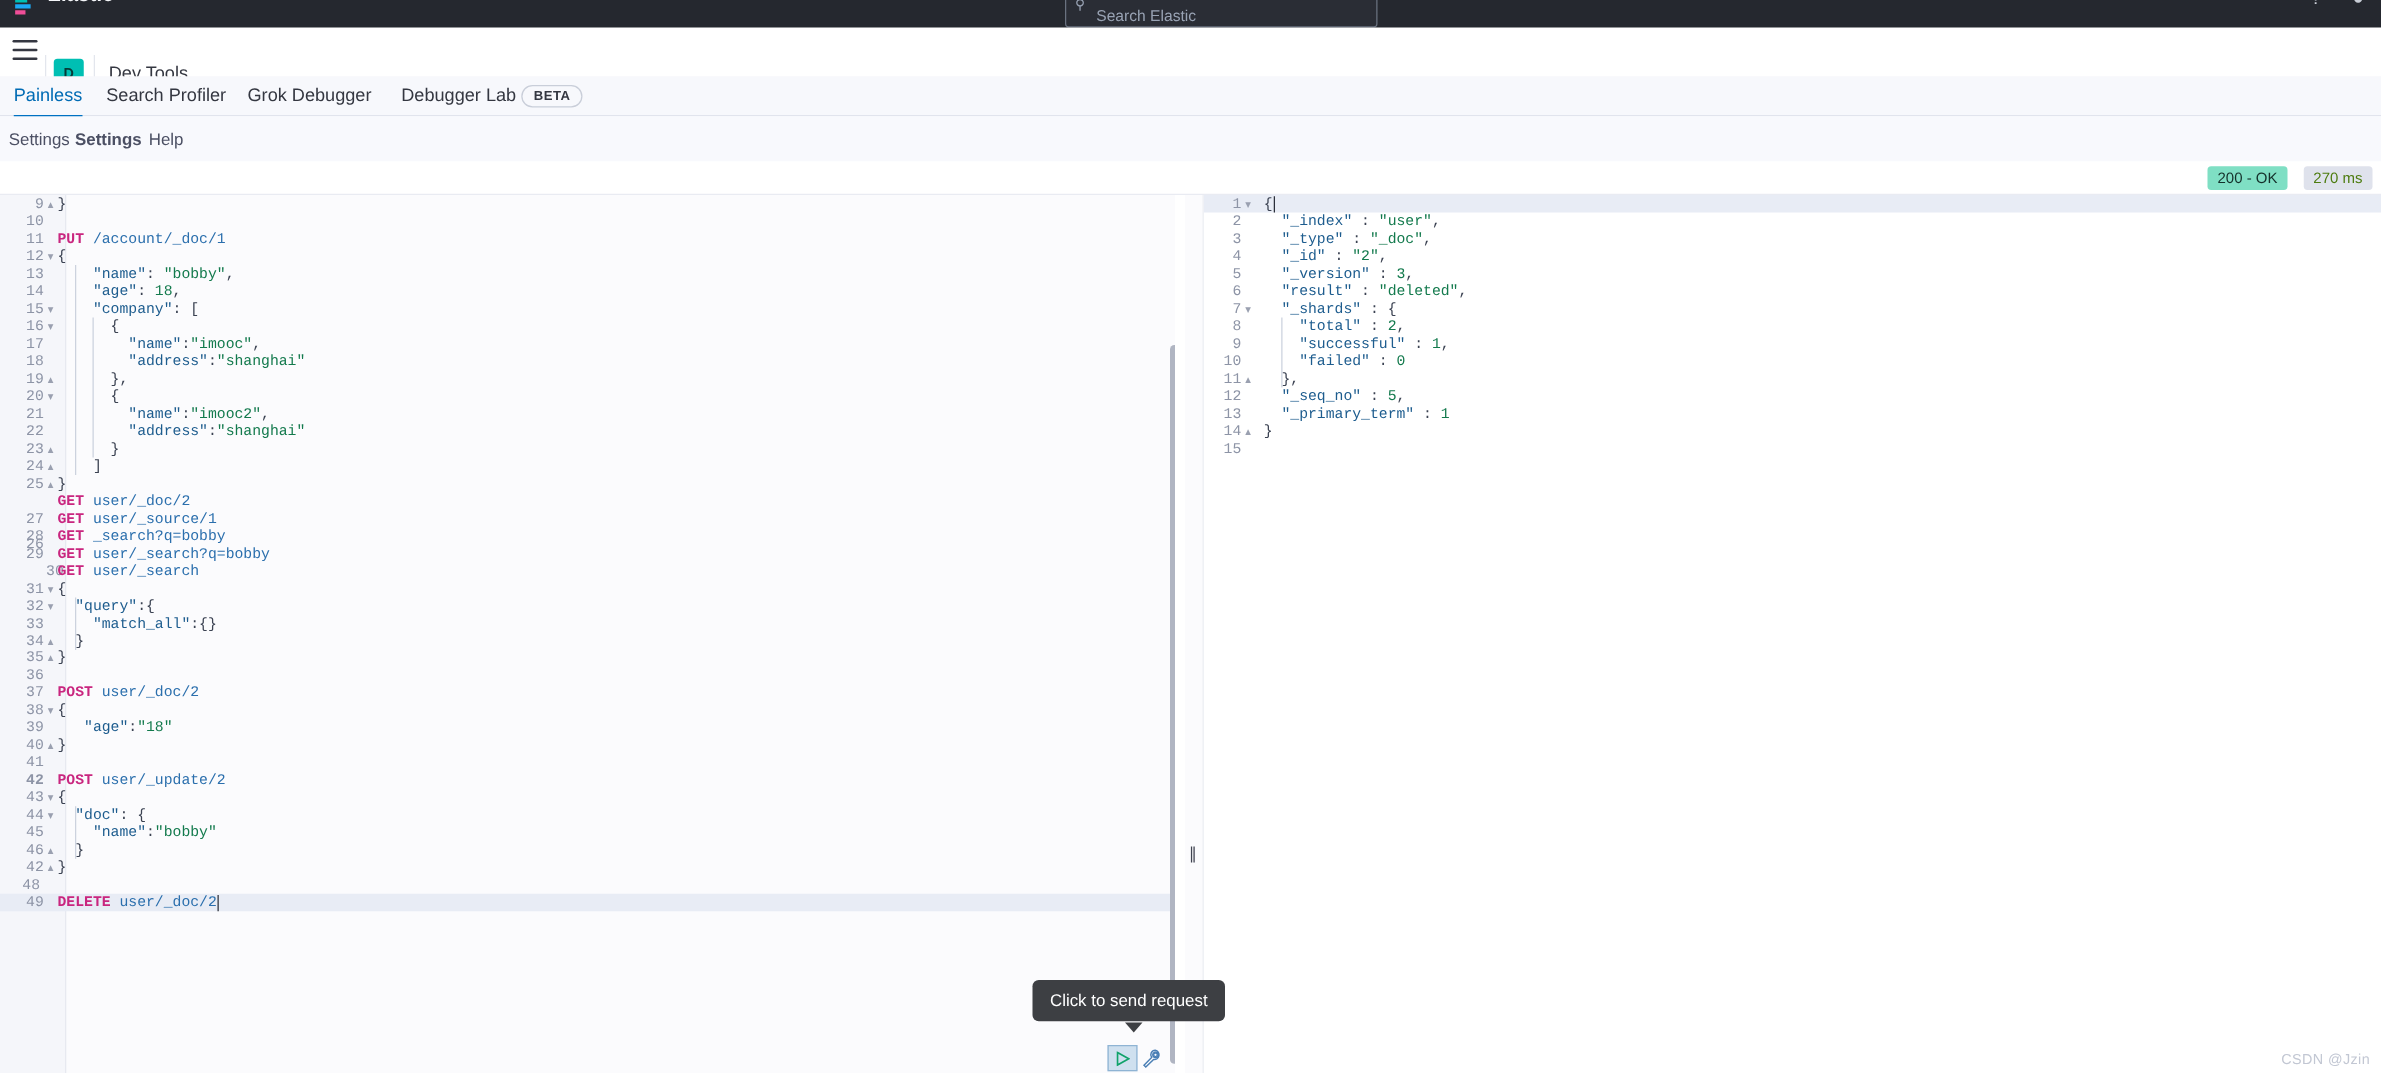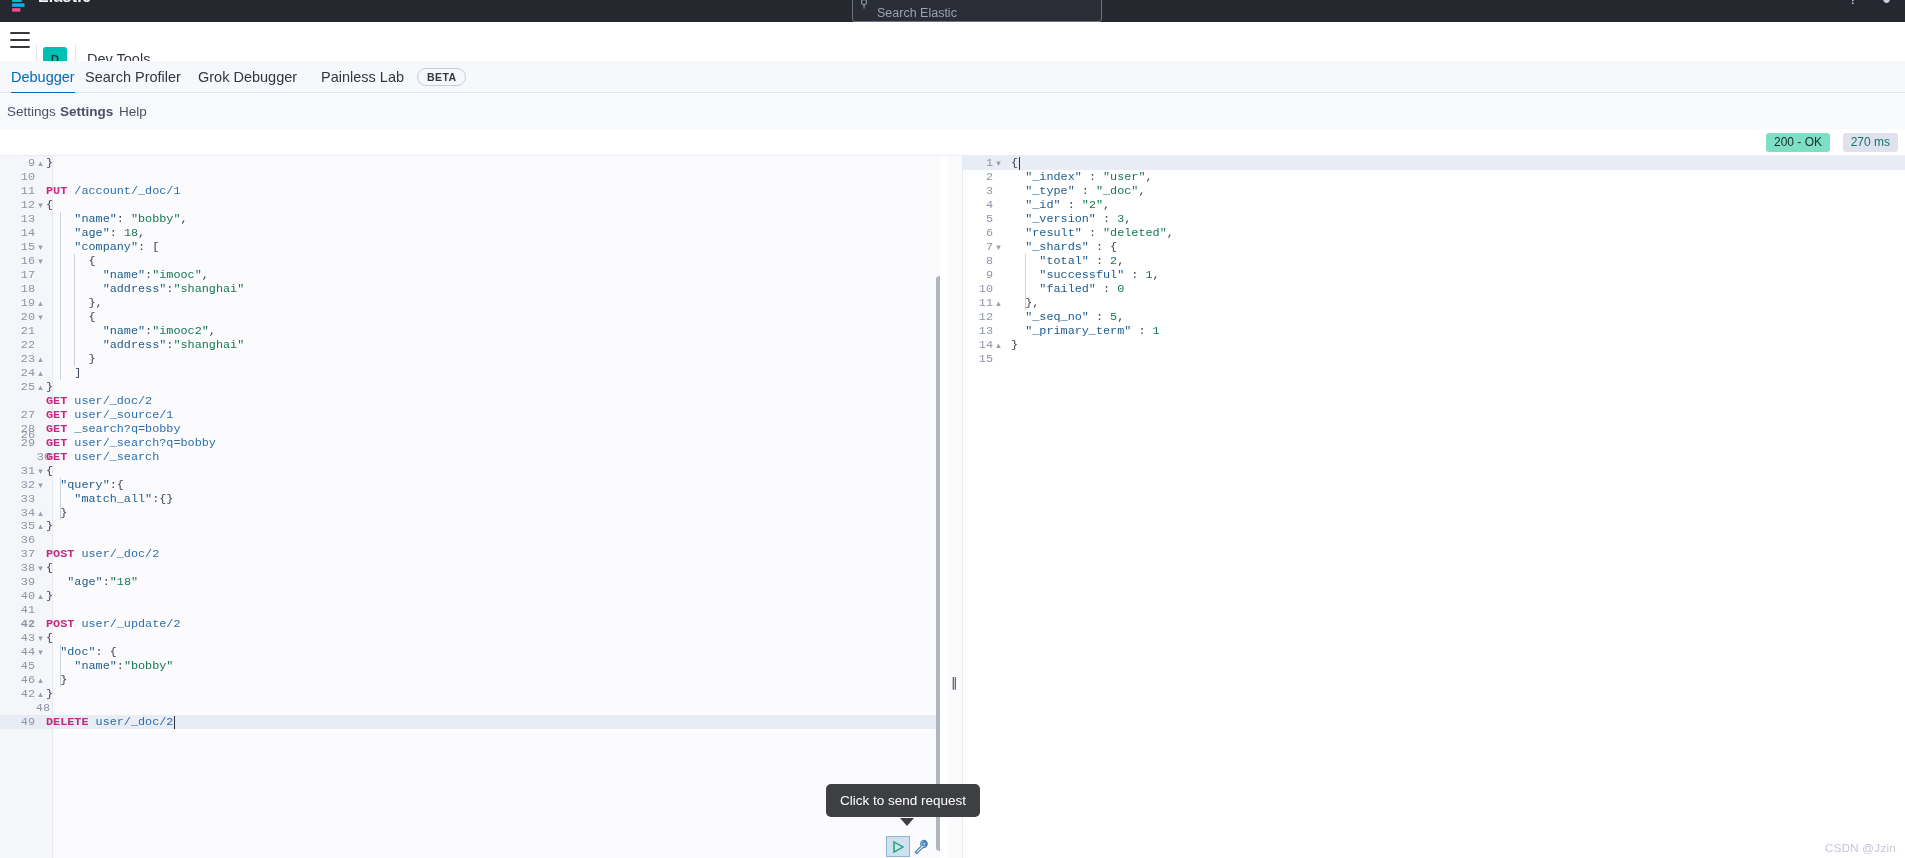--- a/index.html
+++ b/index.html
@@ -99,21 +99,21 @@
   .sub-link {
     position: absolute; top: 11px; font-size: 13.5px;
     color: #4c5064; cursor: pointer;
   }
   .status-badge {
     position: absolute; top: 133px; height: 19px; line-height: 19px;
     border-radius: 3px; font-size: 12px; text-align: center;
     white-space: nowrap; padding: 0 8px;
   }
   #badge-status { right: 75px; background: #7fdfc4; color: #14302a; }
-  #badge-time   { right: 7px;  background: #dfe2ec; color: #0f766e; }
+  #badge-time   { right: 7px;  background: #dfe2ec; color: #4d7c0f; }
 
   
   #editor-wrap {
     position: absolute; left: 0; top: 155px; width: 1905px; height: 703px;
     background: #ffffff;
     border-top: 1px solid #e9ebf2;
   }
   #left-pane {
     position: absolute; left: 0; top: 0; width: 940px; height: 703px;
     background: #fbfbfd; overflow: hidden;
@@ -240,24 +240,24 @@
       <i></i>
       <i></i>
   </div>
   <div class="hdr-sep" style="left:36px;"></div>
   <div id="app-badge">D</div>
   <div class="hdr-sep" style="left:75px;"></div>
   <div id="app-title">Dev Tools</div>
 </div>
 
 <div id="tab-bar">
-  <div class="tab active" style="left:11px;">Debugger</div>
+  <div class="tab active" style="left:11px;">Painless</div>
   <div class="tab" style="left:85px;">Search Profiler</div>
   <div class="tab" style="left:198px;">Grok Debugger</div>
-  <div class="tab" style="left:321px;">Painless Lab</div>
+  <div class="tab" style="left:321px;">Debugger Lab</div>
   <div id="beta-pill" style="left:417px;">BETA</div>
 </div>
 
 <div id="sub-bar">
   <div class="sub-link" style="left:7px;">Settings</div>
   <div class="sub-link" style="left:60px;font-weight:bold;">Settings</div>
   <div class="sub-link" style="left:119px;">Help</div>
 </div>
 <div class="status-badge" id="badge-status">200 - OK</div>
 <div class="status-badge" id="badge-time">270 ms</div>
@@ -354,21 +354,21 @@
         <div class="fold" style="left: 36px; top: 489px;">▾</div>
         <div class="code-line" style="top: 489px;"><span class="t-plain" style="position: absolute; left: 46px; top: 0px;">  </span><span class="t-key" style="position: absolute; left: 60.16px; top: 0px;">"doc"</span><span class="t-punc" style="position: absolute; left: 95.56px; top: 0px;">: {</span></div>
         <div class="ln" style="left: 5px; top: 503px;">45</div>
         <div class="code-line" style="top: 503px;"><span class="t-plain" style="position: absolute; left: 46px; top: 0px;">    </span><span class="t-key" style="position: absolute; left: 74.32px; top: 0px;">"name"</span><span class="t-punc" style="position: absolute; left: 116.8px; top: 0px;">:</span><span class="t-str" style="position: absolute; left: 123.88px; top: 0px;">"bobby"</span></div>
         <div class="ln" style="left: 5px; top: 517px;">46</div>
         <div class="fold" style="left: 36px; top: 517px;">▴</div>
         <div class="code-line" style="top: 517px;"><span class="t-plain" style="position: absolute; left: 46px; top: 0px;">  </span><span class="t-punc" style="position: absolute; left: 60.16px; top: 0px;">}</span></div>
         <div class="ln" style="left: 5px; top: 531px;">42</div>
         <div class="fold" style="left: 36px; top: 531px;">▴</div>
         <div class="code-line" style="top: 531px;"><span class="t-punc" style="position: absolute; left: 46px; top: 0px;">}</span></div>
-        <div class="ln" style="left: 20px; top: 545px;">48</div>
+        <div class="ln" style="left: 2px; top: 545px;">48</div>
         <div class="highlight-row" style="top: 559px;"></div>
         <div class="ln" style="left: 5px; top: 559px;">49</div>
         <div class="code-line" style="top: 559px;"><span class="t-method" style="position: absolute; left: 46px; top: 0px;">DELETE</span><span class="t-plain" style="position: absolute; left: 88.48px; top: 0px;"> </span><span class="t-url" style="position: absolute; left: 95.56px; top: 0px;">user/_doc/2</span><div class="caret" style="left: 174.44px; top: 1px;"></div></div>
         <div class="indent-guide" style="left: 60.16px; top: 56px; height: 168px;"></div>
         <div class="indent-guide" style="left: 74.32px; top: 98px; height: 112px;"></div>
         <div class="indent-guide" style="left: 60.16px; top: 322px; height: 42px;"></div>
         <div class="indent-guide" style="left: 60.16px; top: 489px; height: 42px;"></div>
       </div>
     <div id="left-scrollbar"></div>
   </div>

